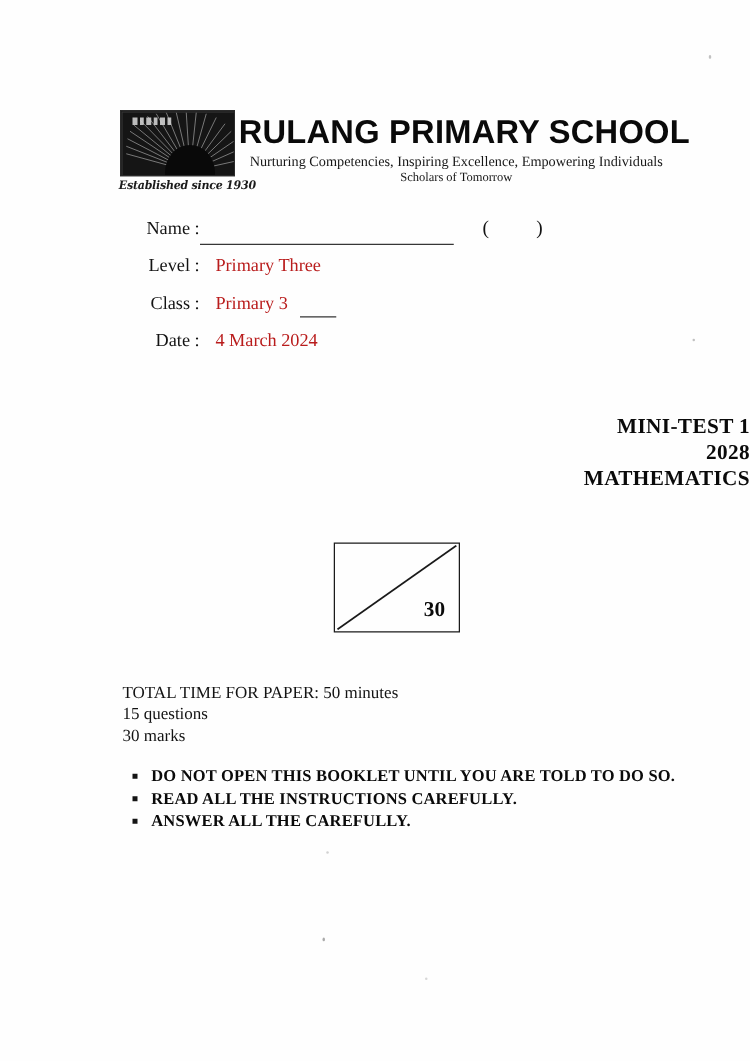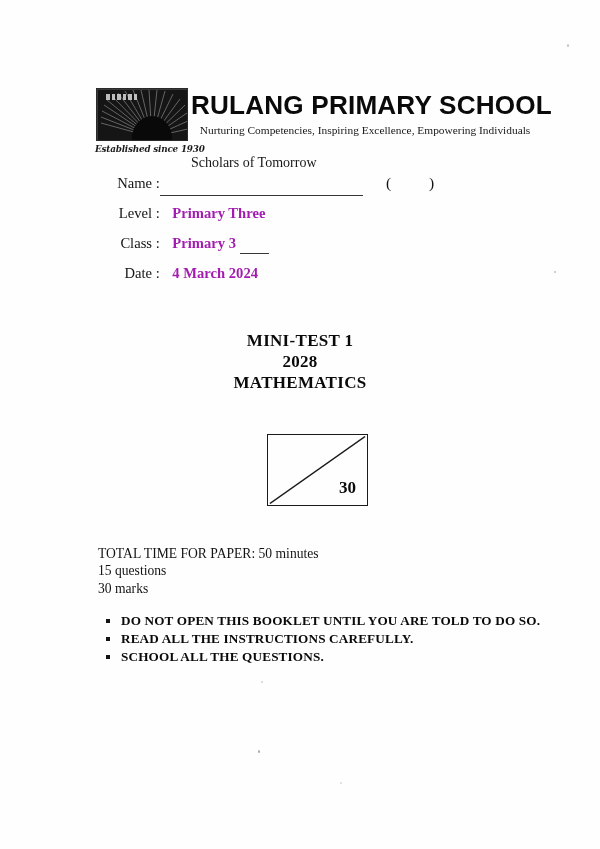--- a/index.html
+++ b/index.html
@@ -69,24 +69,24 @@
     width: 348px;
     text-align: center;
     font-size: 11.4px;
     line-height: 1.18;
     color: #171717;
     white-space: nowrap;
   }
   .tagline-2 {
     position: absolute;
     left: 191px;
-    top: 155px;
+    top: 137px;
     width: 348px;
-    text-align: left;
-    font-size: 14px;
+    text-align: center;
+    font-size: 10px;
     line-height: 1.18;
     color: #171717;
     white-space: nowrap;
   }
 
   .established {
     position: absolute;
     left: 95px;
     top: 143px;
     font-family: "DejaVu Serif", serif;
@@ -122,22 +122,21 @@
     color: #131313;
     text-align: right;
   }
   .field-row .f-colon {
     display: inline-block;
     width: 13px;
     color: #131313;
   }
   .field-row .f-value {
     display: inline-block;
-    color: #a21caf;
-    font-weight: bold;
+    color: #b91c1c;
   }
 
   .name-rule {
     position: absolute;
     left: 160px;
     top: 195px;
     width: 203px;
     height: 0;
     border-top: 1.4px solid #252525;
     opacity: 0.92;
@@ -167,21 +166,21 @@
     border-top: 1.4px solid #252525;
     opacity: 0.92;
   }
 
   
   .exam-title {
     position: absolute;
     left: 0;
     top: 330px;
     width: 600px;
-    text-align: center;
+    text-align: right;
     font-weight: bold;
     font-size: 17px;
     line-height: 21px;
     letter-spacing: 0.3px;
     color: #0a0a0a;
   }
   .exam-title div { white-space: nowrap; }
 
   
   .marks-box {
@@ -363,21 +362,21 @@
     <div class="instr-item">
       <span class="instr-bullet"></span>
       <span class="instr-text">DO NOT OPEN THIS BOOKLET UNTIL YOU ARE TOLD TO DO SO.</span>
     </div>
     <div class="instr-item">
       <span class="instr-bullet"></span>
       <span class="instr-text">READ ALL THE INSTRUCTIONS CAREFULLY.</span>
     </div>
     <div class="instr-item">
       <span class="instr-bullet"></span>
-      <span class="instr-text">SCHOOL ALL THE QUESTIONS.</span>
+      <span class="instr-text">ANSWER ALL THE CAREFULLY.</span>
     </div>
   </div>
 
   <div class="speck" style="left:567px; top:44px;  width:2px; height:3px;"></div>
   <div class="speck" style="left:554px; top:271px; width:2px; height:2px;"></div>
   <div class="speck" style="left:261px; top:681px; width:2px; height:2px; opacity:0.4;"></div>
   <div class="speck" style="left:258px; top:750px; width:2px; height:3px; opacity:0.75;"></div>
   <div class="speck" style="left:340px; top:782px; width:2px; height:2px; opacity:0.35;"></div>
 
 </div>

